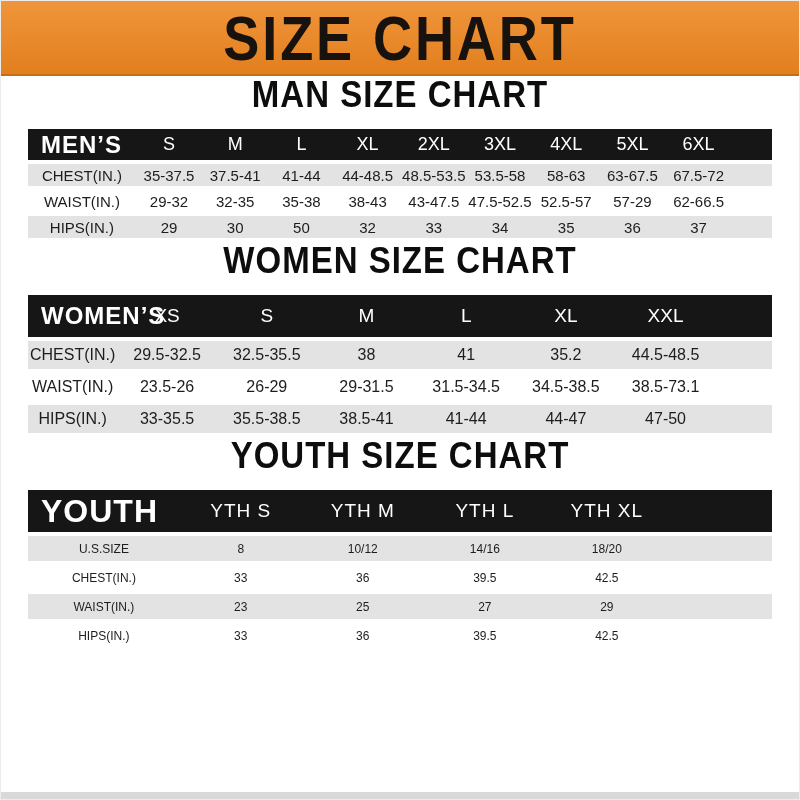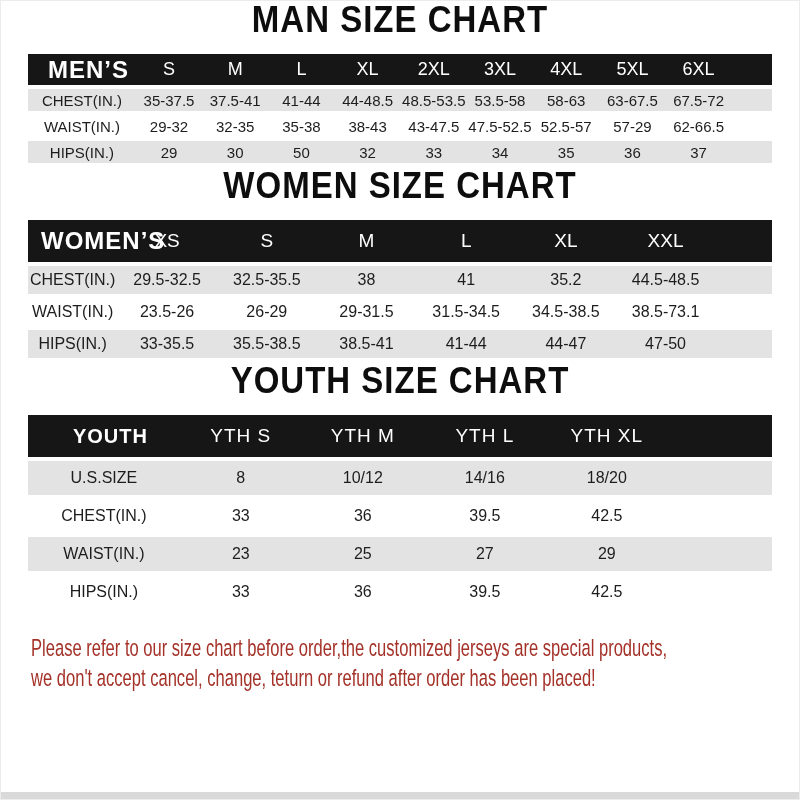--- a/index.html
+++ b/index.html
@@ -12,48 +12,51 @@
 
   
   h2.section-heading{margin:0;text-align:center;font-size:33px;font-weight:700;color:#0d0d0d;letter-spacing:1px;transform:scaleY(1.1);white-space:nowrap;}
   .hd-men{margin-top:15px;}
   .hd-women{margin-top:21px;}
   .hd-youth{margin-top:31px;}
 
   
   table.size{width:744px;margin:11px auto 0 auto;border-collapse:separate;border-spacing:0 4px;table-layout:fixed;}
   table.size th{background:#161616;color:#ffffff;font-weight:400;text-align:center;padding:0;vertical-align:middle;}
-  table.size th.rowlabel{font-weight:700;text-align:center;padding-left:13px;letter-spacing:1px;}
+  table.size th.rowlabel{font-weight:700;text-align:left;padding-left:13px;letter-spacing:1px;}
   table.size td{text-align:center;color:#1d1d1d;padding:0;vertical-align:middle;}
   table.size tr.shade td{background:#e3e3e3;}
   table.size tr.plain td{background:#ffffff;}
 
   .tbl-men th{height:31px;font-size:18px;}
   .tbl-men th.rowlabel{font-size:24px;}
   .tbl-men td{height:22px;font-size:15px;}
 
   .tbl-women th{height:42px;font-size:19px;}
   .tbl-women th.rowlabel{font-size:24px;}
   .tbl-women td{height:28px;font-size:16px;}
 
   .tbl-youth th{height:42px;font-size:19px;letter-spacing:1px;}
-  .tbl-youth th.rowlabel{font-size:20px;letter-spacing:2px;}
-  .tbl-youth td{height:34px;font-size:16px;}
+  .tbl-youth th.rowlabel{font-size:32px;letter-spacing:2px;}
+  .tbl-youth td{height:25px;font-size:12px;}
 
   
   .footer-note{margin:20px 0 0 30px;color:#a43229;}
   .footer-note .line{display:block;white-space:nowrap;font-size:23px;line-height:30px;transform:scale(.72,1.06);transform-origin:0 50%;}
 
   .bottom-edge{position:absolute;left:0;right:0;bottom:0;height:7px;background:#d9d9d9;}
 </style>
 </head>
 <body>
 
 <div class="page">
 
+  <header class="banner">
+    <h1>SIZE CHART</h1>
+  </header>
 
   <main>
 
     <section>
       <h2 class="section-heading hd-men">MAN SIZE CHART</h2>
       <table class="size tbl-men">
           <colgroup>
             <col style="width: 14.5%;">
             <col style="width: 8.9%;">
             <col style="width: 8.9%;">
@@ -238,19 +241,15 @@
               <td>39.5</td>
               <td>42.5</td>
               <td></td>
             </tr>
           </tbody>
         </table>
     </section>
 
   </main>
 
-  <footer class="footer-note">
-    <span class="line">Please refer to our size chart before order,the customized jerseys are special products,</span>
-    <span class="line">we don't accept cancel, change, teturn or refund after order has been placed!</span>
-  </footer>
 
   <div class="bottom-edge"></div>
 </div>
 
 </body></html>

